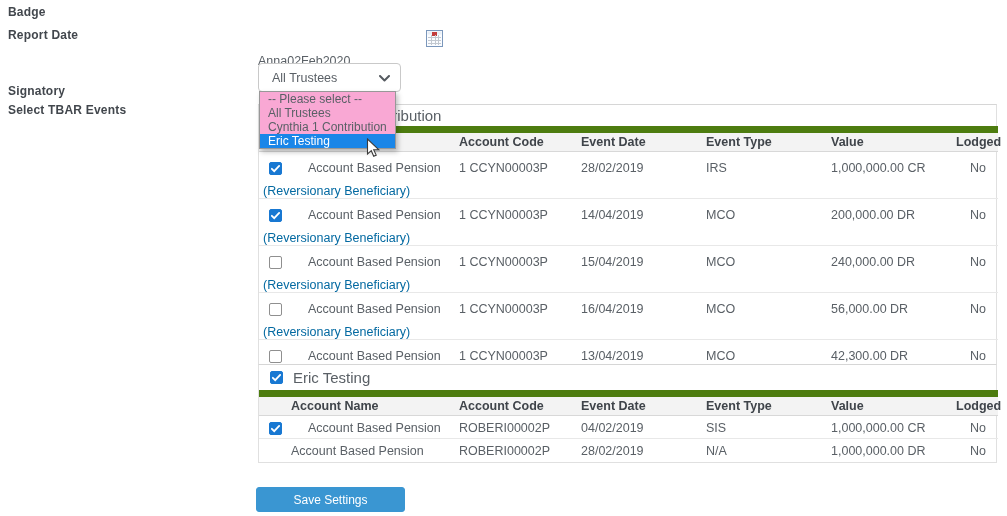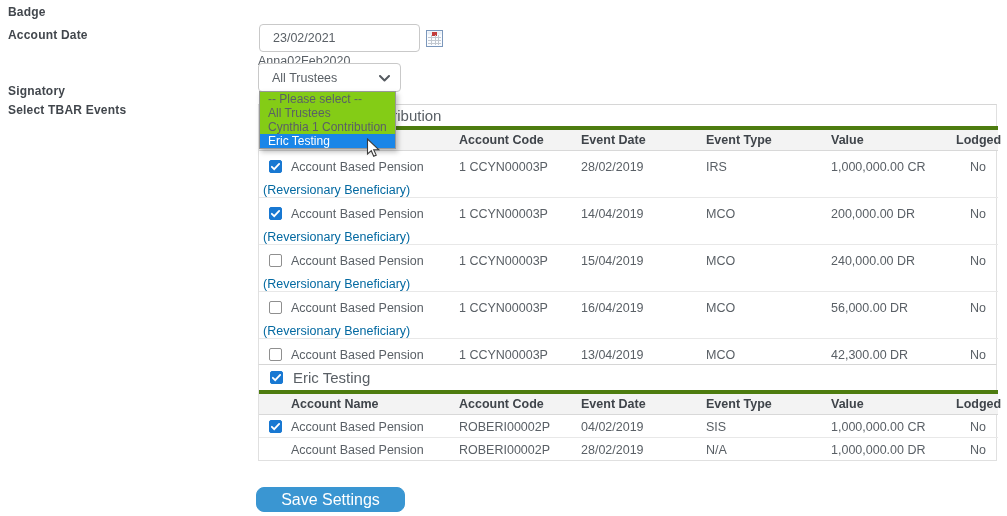--- a/index.html
+++ b/index.html
@@ -18,76 +18,75 @@
   .date-input { position:absolute; left:259px; top:24px; width:161px; height:28px;
     border:1px solid #c9c9c9; border-radius:4px; padding:0 0 0 13px; font-size:12.5px;
     color:#5a6066; font-family:"Liberation Sans", sans-serif; outline:none; }
   .cal-btn { position:absolute; left:426px; top:30px; width:17px; height:17px; border:none; background:none; padding:0; cursor:pointer; }
 
   .select-ctl { position:absolute; left:258px; top:63px; width:143px; height:29px;
     border:1px solid #c9c9c9; border-radius:4px; background:#fff; display:flex;
     align-items:center; justify-content:space-between; padding:0 10px 0 13px;
     font-size:12.5px; color:#5a6066; cursor:pointer; }
 
-  .dropdown { position:absolute; left:259px; top:91px; width:137px; background:#84cc16;
+  .dropdown { position:absolute; left:259px; top:91px; width:137px; background:#f9a8d4;
     border:1px solid #989898; box-shadow:2px 3px 5px rgba(0,0,0,.25); z-index:20; }
   .dd-option { height:14px; line-height:14px; font-size:12px; color:#5a6066;
     padding-left:8px; white-space:nowrap; overflow:hidden; cursor:default; }
   .dd-option.highlighted { background:#1a86e8; color:#fff; }
 
   .tbl { position:absolute; left:258px; width:739px; background:#fff;
     border:1px solid #e0e0e0; border-top:1px solid #d6d6d6; }
   #table-0 { top:104px; }
   #table-1 { top:364px; }
 
   .section-head { display:flex; align-items:center; padding-left:11px; gap:10px; }
   #table-0 .section-head { height:21px; }
   #table-1 .section-head { height:25px; }
   .section-title { font-size:15px; color:#5a6066; }
 
   table.grid { width:100%; border-collapse:collapse; table-layout:fixed; }
   col.c-name { width:200px; } col.c-code { width:122px; } col.c-date { width:125px; }
   col.c-type { width:125px; } col.c-value { width:125px; } col.c-lodged { width:42px; }
 
-  tr.cols th { height:22px; background:#f3f3f3; border-top:4px solid #4d7c0f; border-bottom:1px solid #d8d8d8;
+  tr.cols th { height:22px; background:#f3f3f3; border-top:7px solid #4d7c0f; border-bottom:1px solid #d8d8d8;
     font-size:12.5px; font-weight:bold; color:#3f444a; text-align:left; padding:0; }
   tr.cols th.h-name { padding-left:32px; }
   tr.cols th.h-lodged { padding-right:12px; }
 
   td { font-size:12.5px; color:#5a6066; vertical-align:top; padding:0; }
   tr.datarow { border-bottom:1px solid #e8e8e8; }
   tr.datarow:last-child { border-bottom:none; }
   #table-0 tr.datarow td { height:40px; padding-top:9px; }
   #table-1 tr.datarow td { height:23px; padding-top:5px; }
 
-  .name-line1 { display:flex; align-items:center; gap:9px; padding-left:10px; }
+  .name-line1 { display:flex; align-items:center; gap:26px; padding-left:10px; }
   .name-line1.no-cb { padding-left:32px; }
   .name-line2 { padding-left:4px; margin-top:9px; color:#0369a1; }
 
   .cb { width:13px; height:13px; border-radius:2px; flex:0 0 13px; display:inline-flex;
     align-items:center; justify-content:center; cursor:pointer; }
   .cb.checked { background:#1878d2; border:1px solid #1878d2; }
   .cb.unchecked { background:#fff; border:1px solid #8f8f8f; }
 
   .save-btn { position:absolute; left:256px; top:487px; width:149px; height:25px;
-    background:#3a96d2; border:1px solid #3a96d2; border-radius:8px; color:#fff;
-    font-size:16px; font-family:"Liberation Sans", sans-serif; cursor:pointer; }
+    background:#3a96d2; border:1px solid #3a96d2; border-radius:3px; color:#fff;
+    font-size:12px; font-family:"Liberation Sans", sans-serif; cursor:pointer; }
 
   .cursor { position:absolute; left:366px; top:138px; z-index:30; pointer-events:none; }
 </style>
 </head>
 <body>
 
 <div id="canvas">
 
   <div class="flabel lbl-badge">Badge</div>
   <div class="badge-value">Anna02Feb2020</div>
 
-  <div class="flabel lbl-report">Account Date</div>
-  <input class="date-input" type="text" value="23/02/2021" style="">
+  <div class="flabel lbl-report">Report Date</div>
   <button class="cal-btn" title="">
     <svg width="17" height="17" viewBox="0 0 17 17">
       <rect x="0.5" y="0.5" width="16" height="16" fill="#fafcff" stroke="#7b97bb"></rect>
       <rect x="1.5" y="1.5" width="14" height="3" fill="#e8eef6"></rect>
       <rect x="6" y="2" width="5" height="4" fill="#c23b3b"></rect>
       <path d="M2,7.5 H15 M2,10.5 H15 M2,13.5 H15 M5.5,5 V15 M9.5,5 V15 M12.5,5 V15" stroke="#c2c8d0" stroke-width="1" fill="none"></path>
     </svg>
   </button>
 
   <div class="flabel lbl-signatory">Signatory</div>

